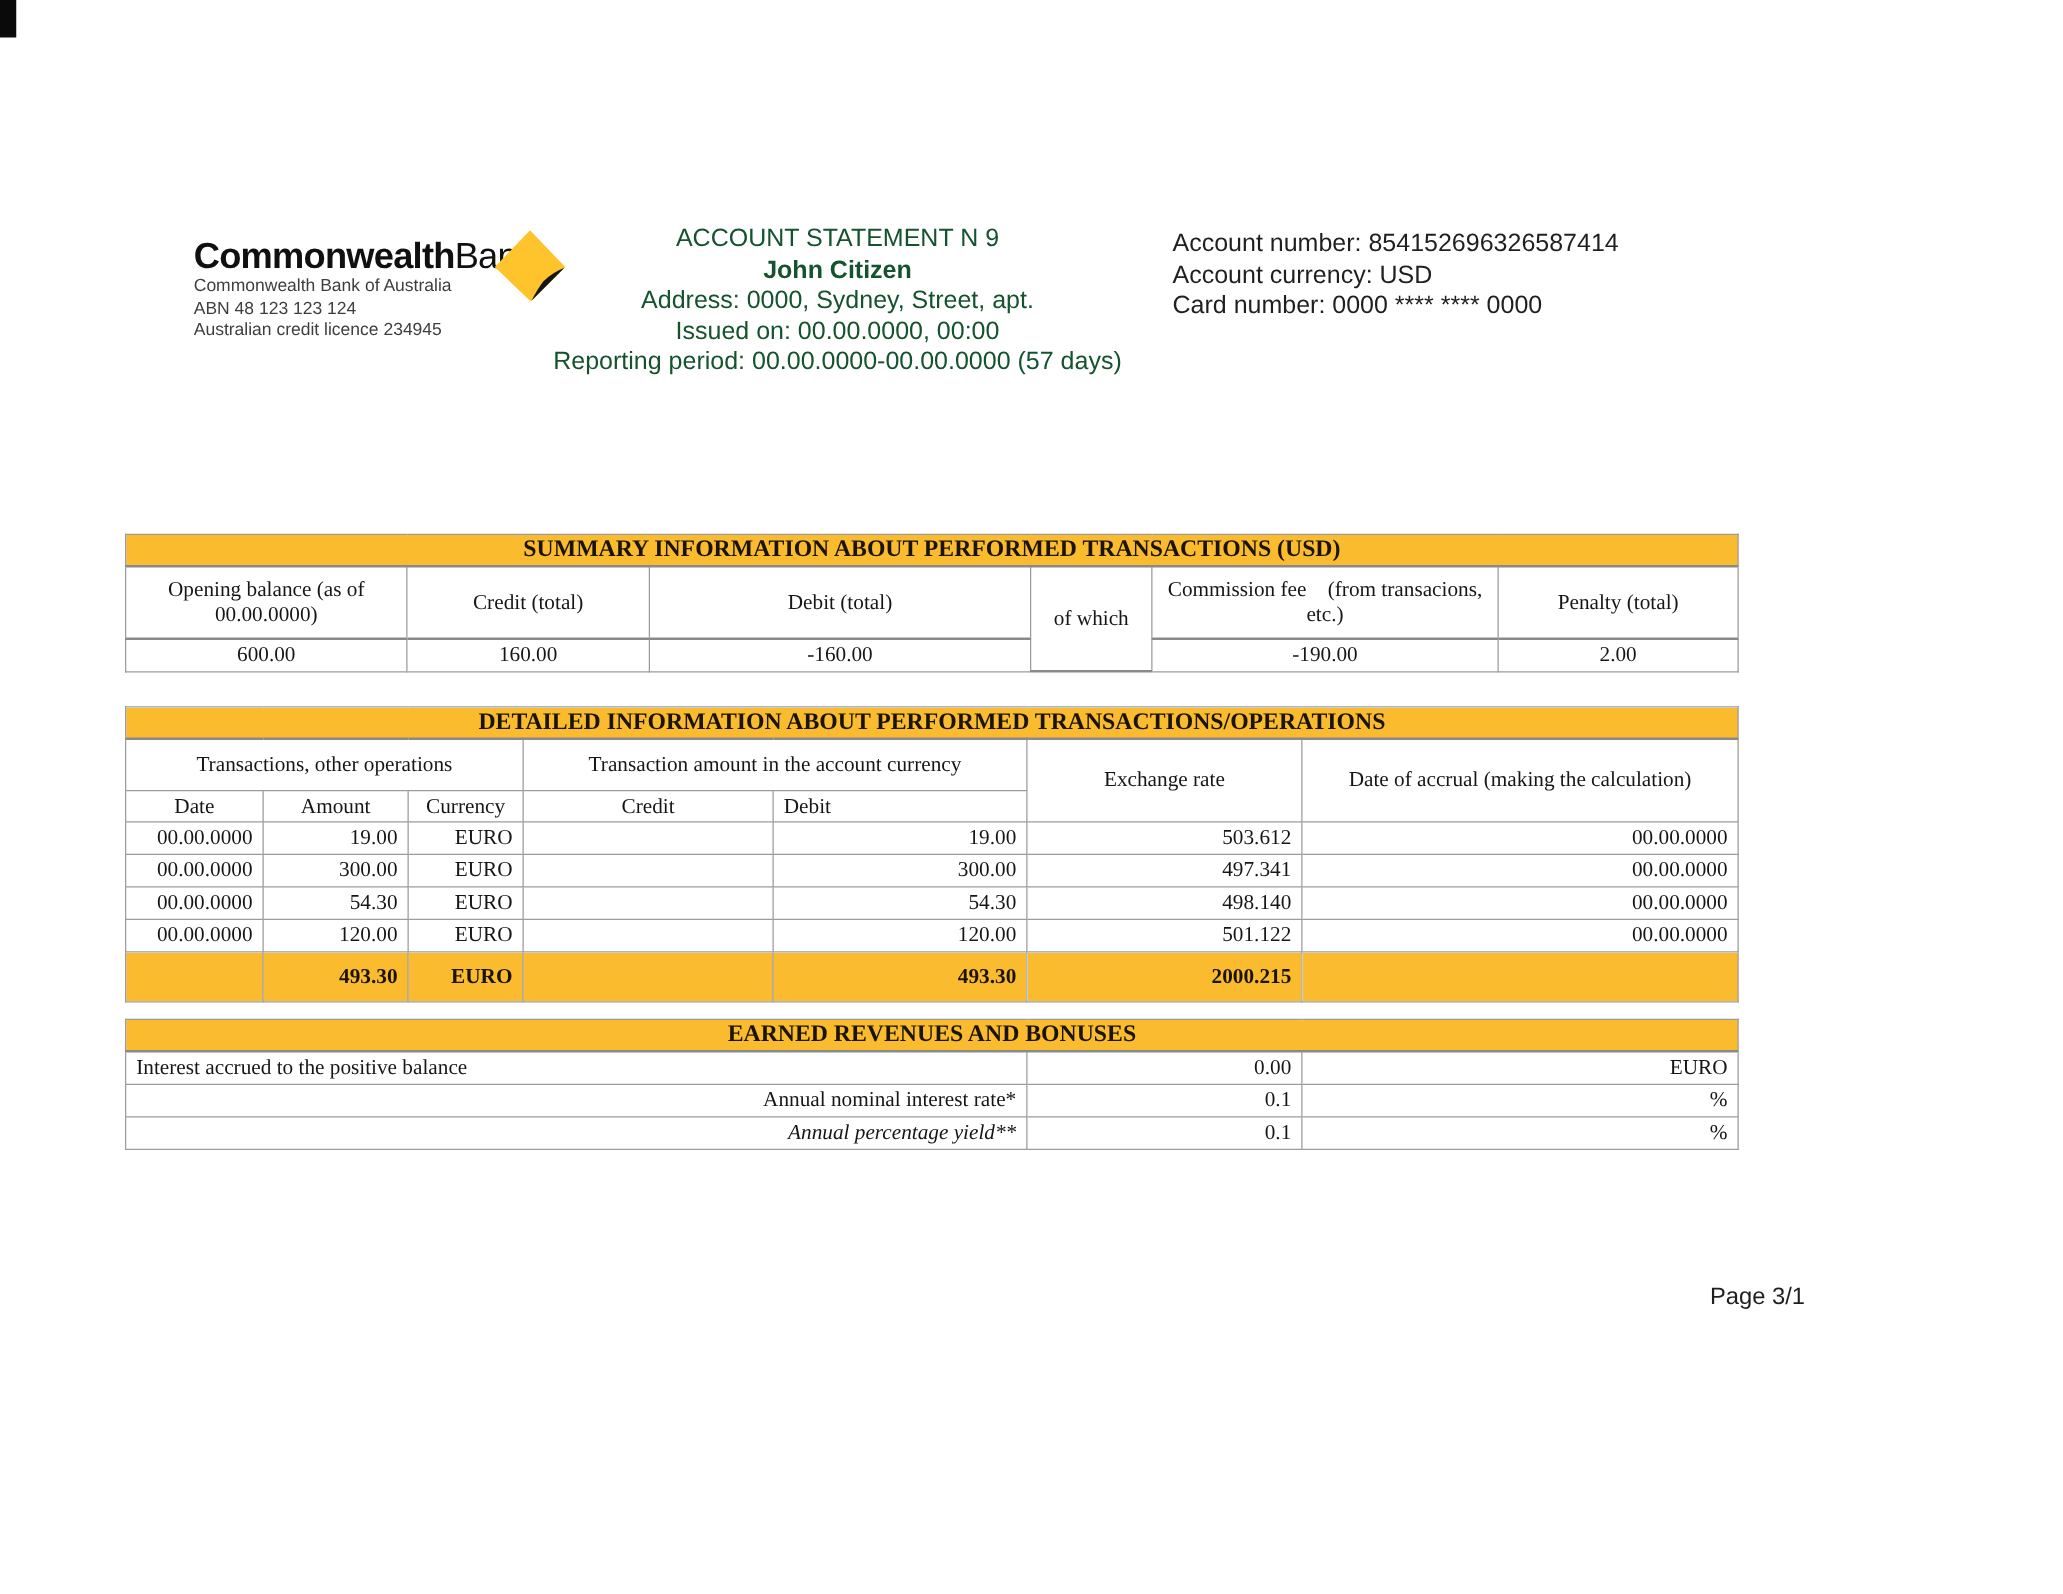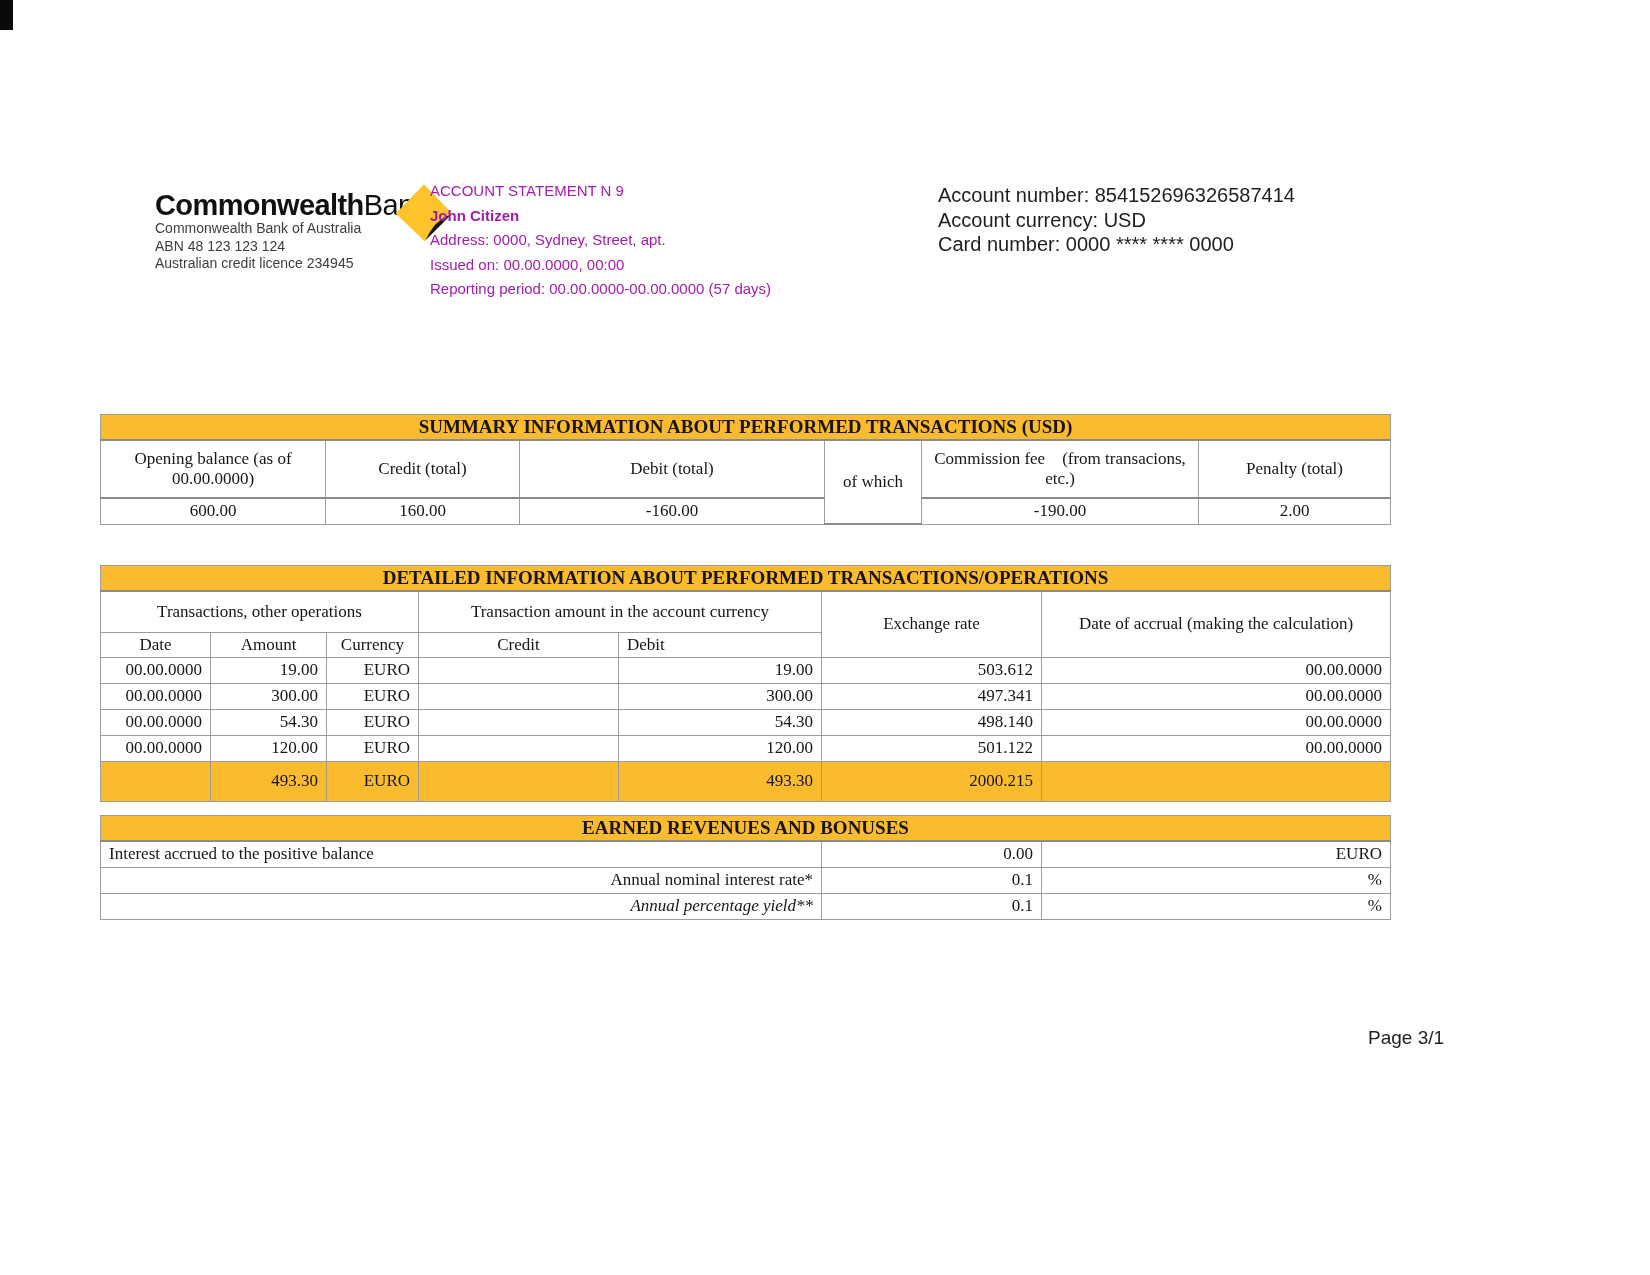--- a/index.html
+++ b/index.html
@@ -13,45 +13,45 @@
   .scan-mark { position:absolute; left:0; top:0; width:13px; height:30px; background:#0a0a0a; }
 
   
   .brand { position:absolute; left:155px; top:190px; }
   .wordmark { font-family:"Liberation Sans", sans-serif; font-size:29px; letter-spacing:-0.6px; color:#101010; line-height:30px; }
   .wm-bold { font-weight:700; }
   .brand-sub { font-family:"Liberation Sans", sans-serif; font-size:14px; color:#3e3e3e; line-height:17.5px; }
   .brand-sub:first-of-type { margin-top:3px; }
   .diamond { position:absolute; left:393px; top:183px; width:62px; height:60px; }
 
-  .stmt-center { position:absolute; left:430px; top:179px; width:480px; 
-    font-family:"Liberation Sans", sans-serif; font-size:15px; line-height:24.5px; color:#a21caf; }
+  .stmt-center { position:absolute; left:430px; top:179px; width:480px; text-align:center;
+    font-family:"Liberation Sans", sans-serif; font-size:20px; line-height:24.5px; color:#14532d; }
   .stmt-name { font-weight:700; }
 
   .acct-info { position:absolute; left:938px; top:183px; font-family:"Liberation Sans", sans-serif;
     font-size:20px; line-height:24.5px; color:#1f1f1f; }
 
   
   table.tbl { position:absolute; left:100px; width:1290px; border-collapse:collapse;
     table-layout:fixed; font-size:17px; color:#161616; }
   .tbl td { border:1px solid #9c9c9c; padding:1px 8px; vertical-align:middle; overflow:hidden; }
   .band td { background:#FBBB2F; color:#191407; font-weight:700; font-size:19px;
     text-align:center; height:25px; padding:1px 4px; border-bottom:2px solid #8a8a8a; }
   .c { text-align:right; } .r { text-align:right; } .l { text-align:left; } .i { font-style:italic; }
 
-  .summary { top:414px;padding-left:17px; }
+  .summary { top:427px;padding-left:17px; }
   .summary .hdr td { height:58px; text-align:center; border-bottom:2px solid #8a8a8a; }
   .summary .data td { height:26px; text-align:center; border-top:none; }
 
   .detailed { top:565px; }
   .detailed .ghdr td { height:41px; text-align:center; }
   .detailed .shdr td { height:25px; text-align:center; }
   .detailed .shdr td.l { text-align:left; }
   .detailed .data td { height:26px; }
-  .detailed .total td { background:#FBBB2F; font-weight:400; height:40px; color:#191407; }
+  .detailed .total td { background:#FBBB2F; font-weight:700; height:40px; color:#191407; }
   .pad-wide { padding:0 48px; }
 
   .earned { top:815px; }
   .earned .hdr td { height:26px; text-align:center; }
   .earned .data td { height:26px; }
 
   .page-num { position:absolute; left:1368px; top:1027px; font-family:"Liberation Sans", sans-serif;
     font-size:19px; color:#1f1f1f; }
 </style>
 </head>

